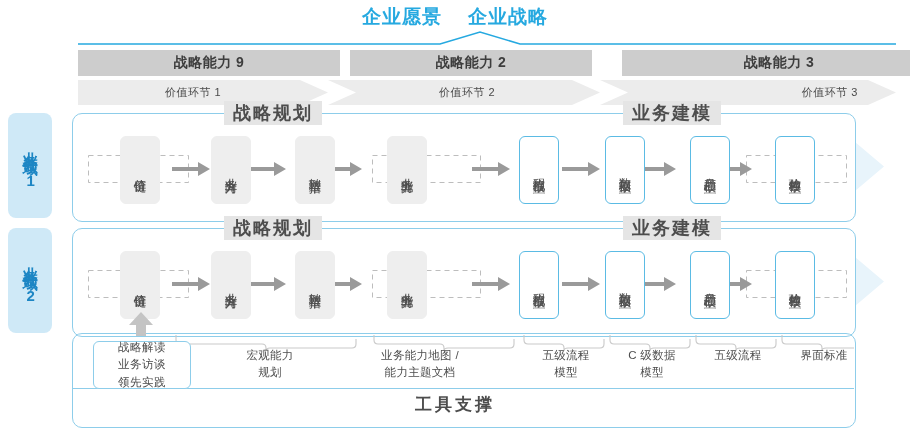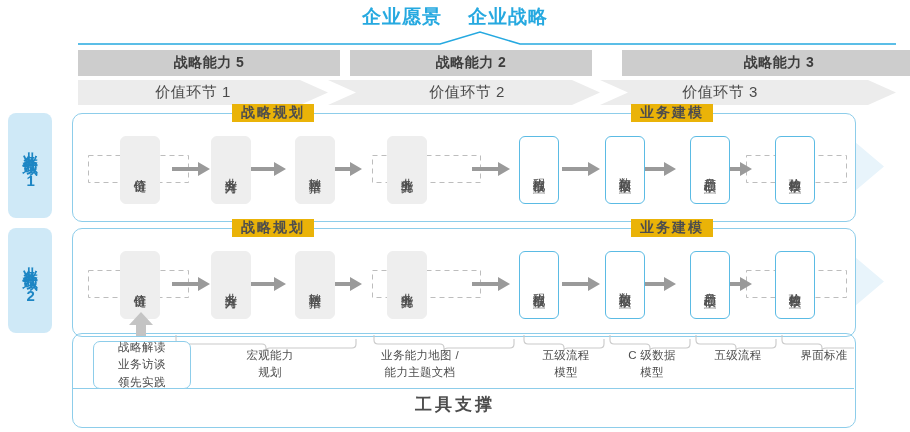--- a/index.html
+++ b/index.html
@@ -32,21 +32,21 @@
     display:flex;align-items:center;justify-content:center;
     color:#3d3d3d;font-size:14px;font-weight:bold;letter-spacing:.5px;
   }
 
   
   .vc-band{position:absolute;left:78px;top:80px;width:818px;height:25px;}
   .vc-svg{position:absolute;left:0;top:0;}
   .vc-label{
     position:absolute;top:0;height:25px;
     display:flex;align-items:center;justify-content:center;
-    color:#4a4a4a;font-size:15px;letter-spacing:.5px;
+    color:#4a4a4a;font-size:11px;letter-spacing:.5px;
   }
 
   
   .domain-tag{
     position:absolute;left:8px;width:44px;
     background:#cfe9f7;border-radius:8px;
     display:flex;align-items:center;justify-content:center;
   }
   .domain-tag span{
     writing-mode:vertical-rl;text-orientation:upright;
@@ -57,22 +57,22 @@
   
   .row-shell{
     position:absolute;left:72px;width:782px;
     border:1.4px solid #8dcdea;border-radius:10px;
     background:#ffffff;
   }
   .row-arrow-svg{position:absolute;left:72px;pointer-events:none;}
   .track-svg{position:absolute;pointer-events:none;}
 
   .sect-label{
-    position:absolute;background:#eab308;padding:0 9px;
-    color:#4d4d4d;font-size:14px;font-weight:bold;letter-spacing:2px;
+    position:absolute;background:#e5e5e5;padding:0 9px;
+    color:#4d4d4d;font-size:18px;font-weight:bold;letter-spacing:2px;
     white-space:nowrap;transform:translate(-50%,-50%);
   }
 
   
   .node{
     position:absolute;width:38px;height:66px;border-radius:6px;
     display:flex;align-items:center;justify-content:center;
     font-size:12.5px;line-height:1.12;letter-spacing:1px;
   }
   .node span{
@@ -117,21 +117,21 @@
     <div class="top-title">企业愿景</div>
     <div class="top-title">企业战略</div>
   </div>
 
   <svg class="vision-connector" width="910" height="22" viewBox="0 0 910 22">
     <polyline points="78,14 440,14 480,2 520,14 896,14" fill="none" stroke="#26a9e0" stroke-width="1.6"></polyline>
   </svg>
 
   <div class="cap-band">
     <div class="cap-cell" style="left:0px;width:262px;">
-      <span>战略能力 5</span>
+      <span>战略能力 9</span>
     </div>
     <div class="cap-cell" style="left:272px;width:242px;">
       <span>战略能力 2</span>
     </div>
     <div class="cap-cell" style="left:544px;width:314px;">
       <span>战略能力 3</span>
     </div>
   </div>
 
   <div class="vc-band">
@@ -142,21 +142,21 @@
       <path d="M250,0 L278,12.5 L250,25 L222,25 L250,12.5 L222,0 Z" fill="#ffffff"></path>
 
       <path d="M522,0 L550,12.5 L522,25 L494,25 L522,12.5 L494,0 Z" fill="#ffffff"></path>
     </svg>
     <div class="vc-label" style="left:0px;width:230px;">
       <span>价值环节 1</span>
     </div>
     <div class="vc-label" style="left:278px;width:222px;">
       <span>价值环节 2</span>
     </div>
-    <div class="vc-label" style="left:522px;width:240px;">
+    <div class="vc-label" style="left:540px;width:240px;justify-content:flex-end;">
       <span>价值环节 3</span>
     </div>
   </div>
 
   <div class="domain-tag" style="top:113px;height:105px;">
     <span>业务领域 1</span>
   </div>
   <div class="domain-tag" style="top:228px;height:105px;">
     <span>业务领域 2</span>
   </div>
@@ -278,21 +278,21 @@
       <path d="M538,2 v5 q0,4 4,4 h32 q4,0 4,4 v3 q0,-3 4,-3 h32 q4,0 4,-4 v-5"></path>
       <path d="M624,2 v5 q0,4 4,4 h32 q4,0 4,4 v3 q0,-3 4,-3 h32 q4,0 4,-4 v-5"></path>
       <path d="M710,2 v5 q0,4 4,4 h32 q4,0 4,4 v3 q0,-3 4,-3 h32 q4,0 4,-4 v-5"></path>
     </g>
   </svg>
 
   <svg class="track-svg" style="left:126px;top:312px;" width="30" height="24" viewBox="0 0 30 24">
     <path d="M15,0 L27,13 h-7 v11 h-10 V13 H3 Z" fill="#c4c4c4"></path>
   </svg>
 
-  <div class="tool-box" style="left:93px;top:341px;width:96px;height:46px;">战略解读
+  <div class="tool-box" style="left:93px;top:341px;width:96px;height:46px;border-radius:6px;">战略解读
 业务访谈
 领先实践</div>
 
   <div class="tool-label" style="left:270px;top:347px;width:120px;">宏观能力
 规划</div>
   <div class="tool-label" style="left:420px;top:347px;width:140px;">业务能力地图 /
 能力主题文档</div>
   <div class="tool-label" style="left:566px;top:347px;width:110px;">五级流程
 模型</div>
   <div class="tool-label" style="left:652px;top:347px;width:110px;">C 级数据

